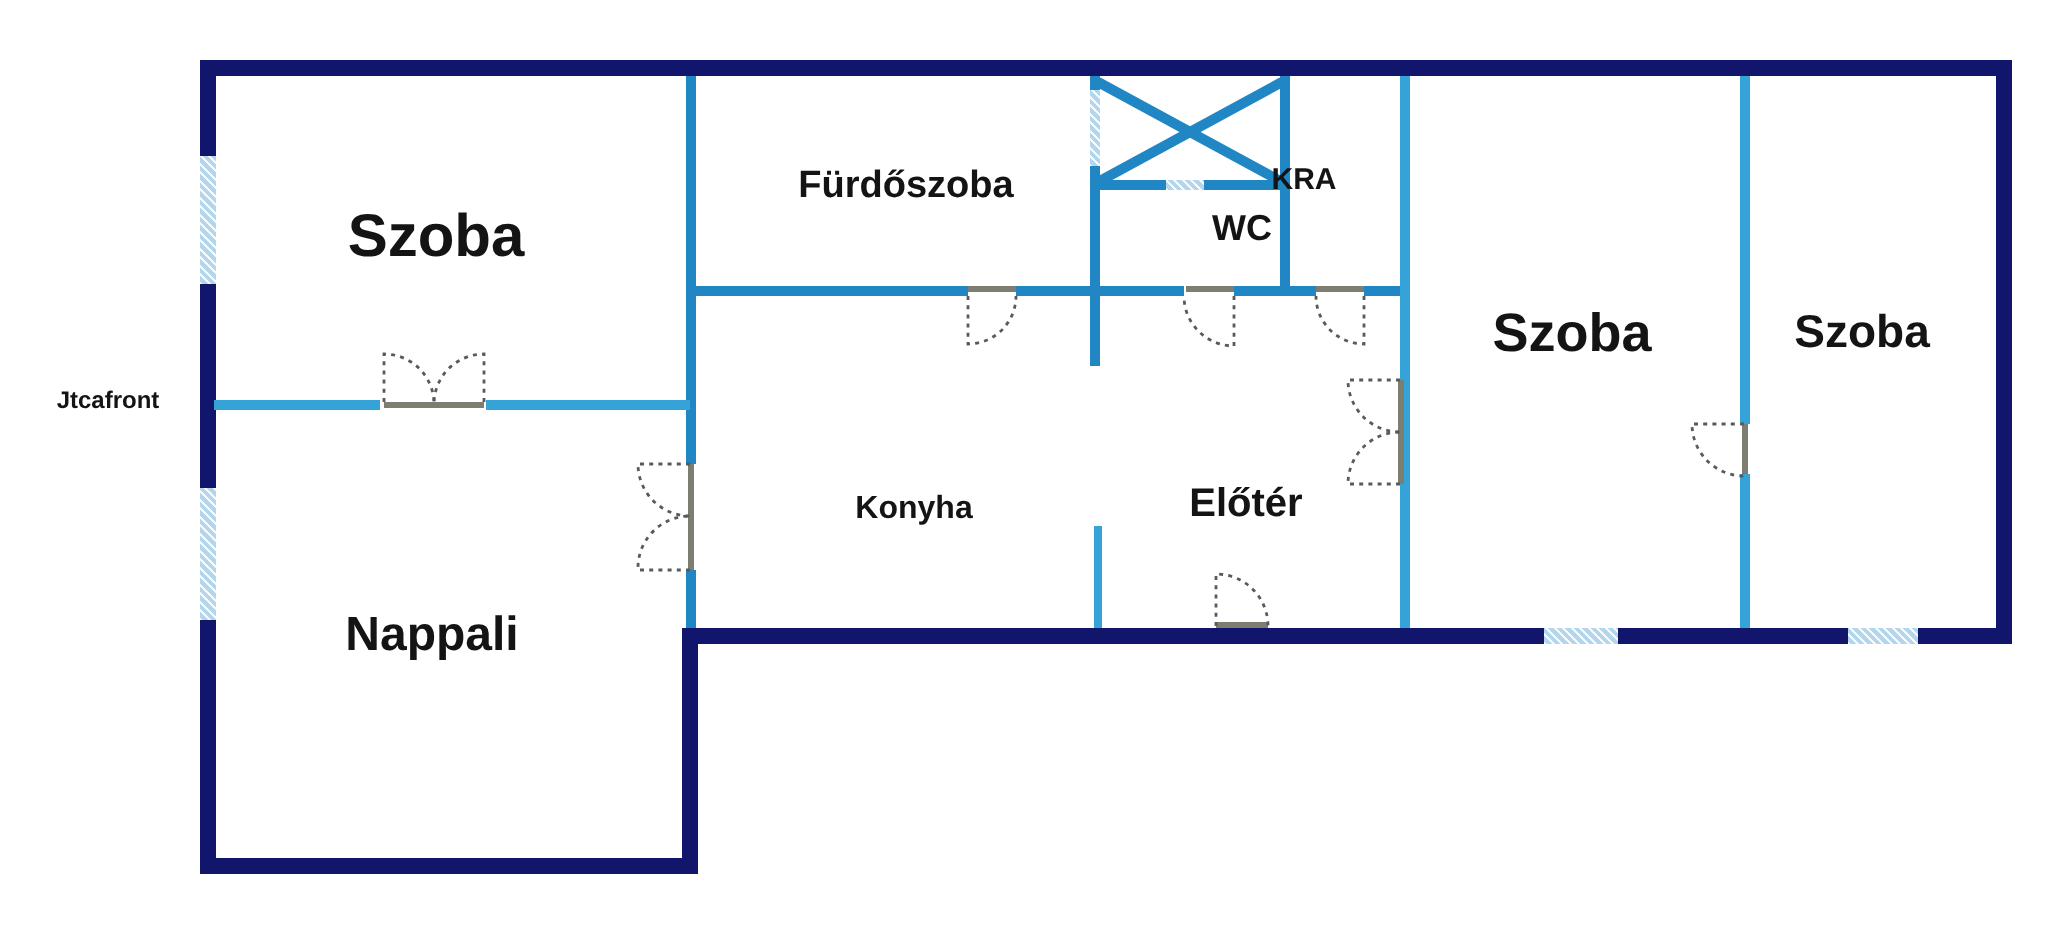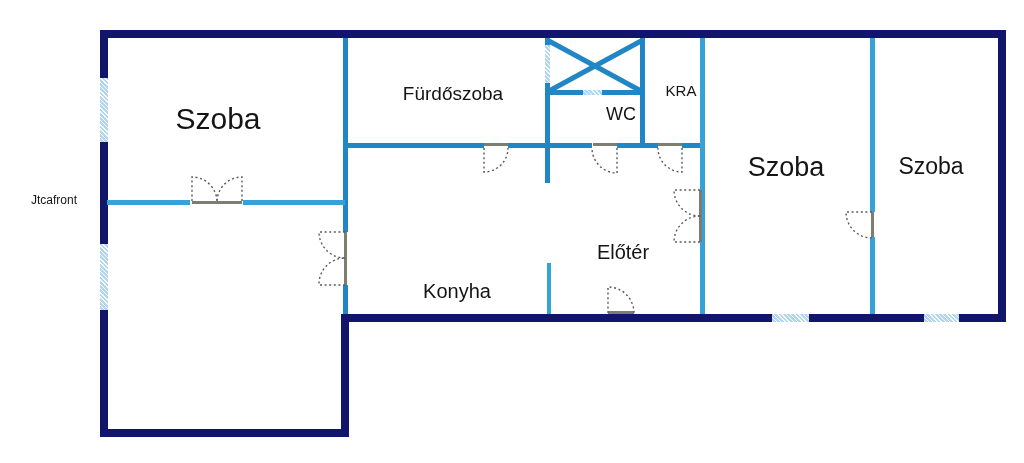--- a/index.html
+++ b/index.html
@@ -23,21 +23,21 @@
   .inner{background:var(--inner-wall);}
   .inner-light{background:var(--inner-wall-light);}
   .window{
     position:absolute;
     background-color:var(--window-fill);
     background-image:repeating-linear-gradient(45deg,rgba(255,255,255,.9) 0 1px,rgba(0,0,0,0) 1px 3px);
   }
   .door-header{position:absolute;background:var(--door-header);}
   .label{
     position:absolute;transform:translate(-50%,-50%);
-    font-weight:normal;color:var(--label);white-space:nowrap;line-height:1;text-align:right;
+    font-weight:bold;color:var(--label);white-space:nowrap;line-height:1;text-align:right;
   }
   svg.overlay{position:absolute;left:0;top:0;pointer-events:none;}
   .door-arc{fill:none;stroke:var(--door-arc);stroke-width:1.4;stroke-dasharray:2 2.6;}
   .x-line{stroke:var(--inner-wall);stroke-width:5;stroke-linecap:butt;}
 </style>
 </head>
 <body>
 
 <div class="plan">
 
@@ -107,21 +107,22 @@
 
     <path class="door-arc" d="M700,190 L674,190 A26,26 0 0 0 700,216"></path>
     <path class="door-arc" d="M700,242 L674,242 A26,26 0 0 1 700,216"></path>
 
     <path class="door-arc" d="M872,212 L846,212 A26,26 0 0 0 872,238"></path>
   </svg>
 
   <div class="label" style="left:218px;top:119px;font-size:30px;">Szoba</div>
   <div class="label" style="left:453px;top:93px;font-size:19px;">Fürdőszoba</div>
   <div class="label" style="left:594px;top:114px;font-size:18px;margin-left:27px;">WC</div>
-  <div class="label" style="left:681px;top:90px;font-size:15px;">KRA</div>
+  <div class="label" style="left:652px;top:90px;font-size:15px;">KRA</div>
   <div class="label" style="left:786px;top:167px;font-size:27px;">Szoba</div>
   <div class="label" style="left:931px;top:166px;font-size:23px;">Szoba</div>
-  <div class="label" style="left:457px;top:255px;font-size:20px;margin-top:36px;">Konyha</div>
+  <div class="label" style="left:457px;top:255px;font-size:16px;">Konyha</div>
   <div class="label" style="left:623px;top:252px;font-size:20px;">Előtér</div>
+  <div class="label" style="left:216px;top:318px;font-size:24px;">Nappali</div>
 
   <div class="label" style="left:54px;top:200px;font-size:12px;">Jtcafront</div>
 
 </div>
 
 </body></html>

